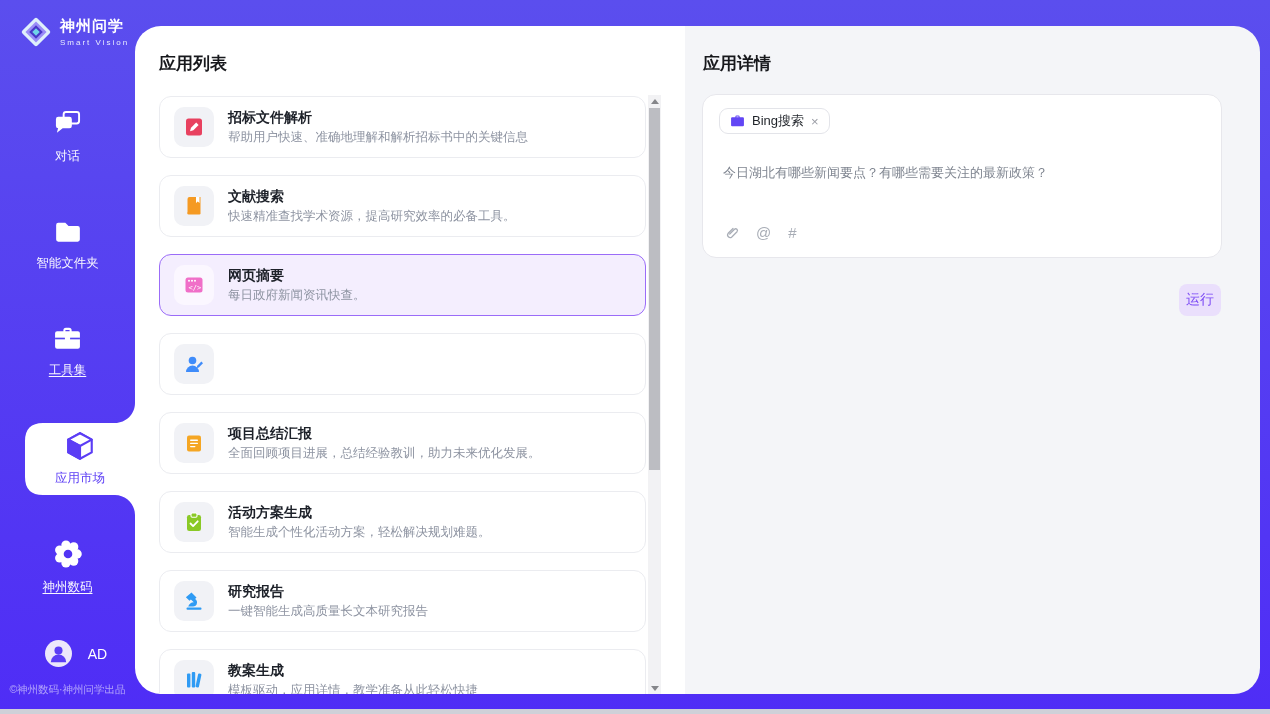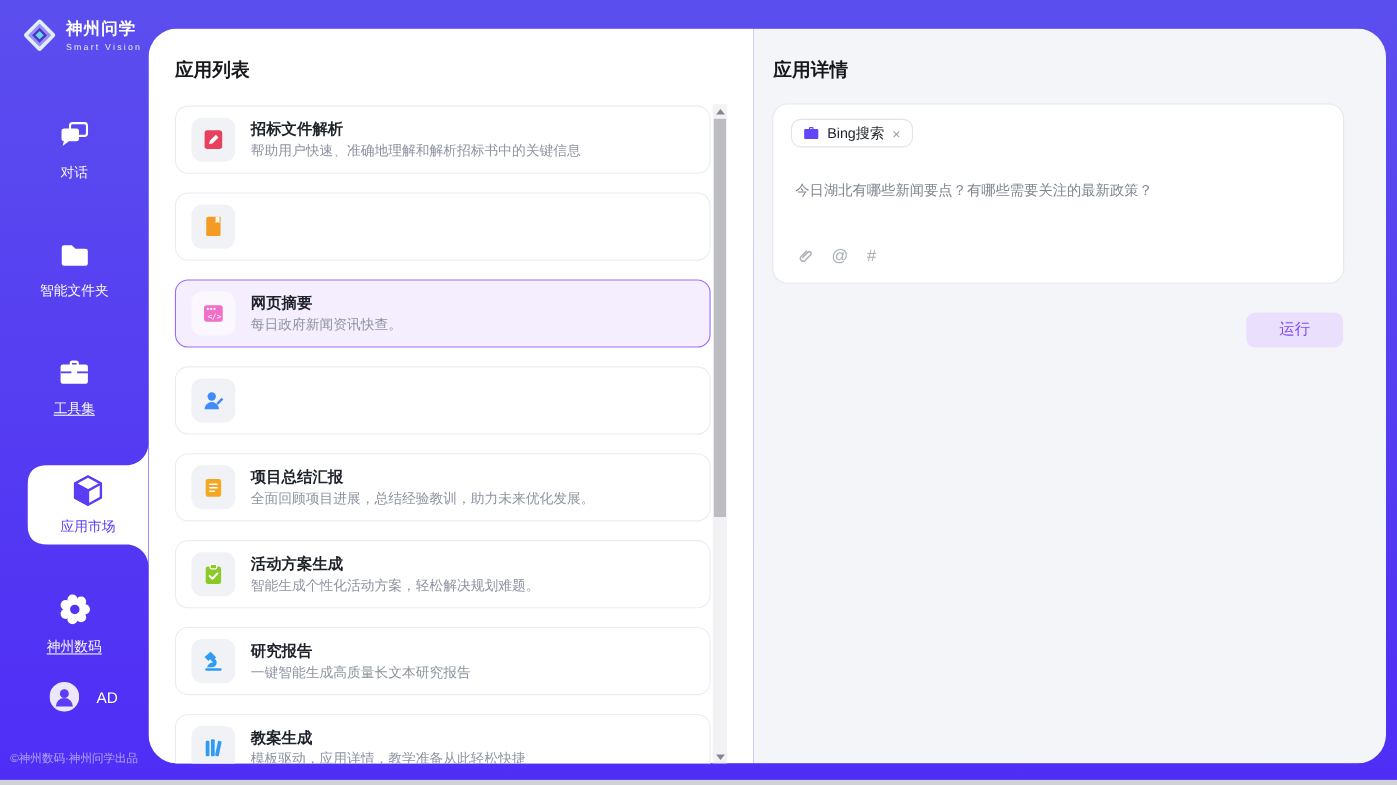--- a/index.html
+++ b/index.html
@@ -16,21 +16,21 @@
 
   .nav-item { position:absolute; left:0; width:135px; text-align:center; color:#fff; cursor:pointer; }
   .nav-item .nv-label { margin-top:7px; font-size:12.5px; color:rgba(255,255,255,.96); }
   .nav-item .nv-label.ul { text-decoration:underline; text-underline-offset:2px; }
   #nav-0 { top:110px; } #nav-1 { top:220px; } #nav-2 { top:326px; } #nav-4 { top:540px; }
 
   .active-tab-shape { position:absolute; left:25px; top:403px; width:110px; height:112px; }
   .active-tab-content { position:absolute; left:25px; top:430px; width:110px; text-align:center; cursor:pointer; }
   .active-tab-content .nv-label { margin-top:4px; font-size:12.5px; color:#5b3df5; }
 
-  .user-row { position:absolute; left:0; top:620px; width:152px; display:flex; align-items:center;
+  .user-row { position:absolute; left:0; top:640px; width:152px; display:flex; align-items:center;
     justify-content:center; gap:16px; cursor:pointer; }
   .user-row .u-name { color:#fff; font-size:14px; }
   .side-footer { position:absolute; left:0; top:683px; width:135px; text-align:center;
     font-size:10.5px; color:rgba(255,255,255,.55); }
 
   
   .main-panel { position:absolute; left:135px; top:26px; width:1125px; height:668px;
     border-radius:26px; overflow:hidden; display:flex; }
   .list-section { width:550px; background:#ffffff; position:relative; flex:none; }
   .detail-section { flex:1; background:#f4f5f8; position:relative; }
@@ -68,21 +68,21 @@
   .chip { position:absolute; left:16px; top:13px; display:inline-flex; align-items:center; gap:7px;
     border:1px solid #e3e4e9; border-radius:9px; padding:3px 10px; background:#fff; cursor:pointer; }
   .chip-label { font-size:13px; color:#1f2329; }
   .chip-close { font-size:13px; color:#9a9da5; cursor:pointer; line-height:1; }
   .prompt-text { position:absolute; left:20px; top:68px; right:20px; font-size:13px; color:#7f8590;
     line-height:19px; cursor:text; }
   .composer-icons { position:absolute; left:20px; bottom:16px; display:flex; align-items:center;
     gap:17px; color:#a8adb6; }
   .glyph-ic { font-size:15px; cursor:pointer; }
   .run-btn { position:absolute; right:39px; top:258px; background:#eadffc; color:#7c4af5;
-    font-size:14px; border:none; border-radius:8px; padding:7px 30px; cursor:pointer; }
+    font-size:14px; border:none; border-radius:8px; padding:7px 7px; cursor:pointer; }
 </style>
 </head>
 <body>
 
 <div id="app">
 
   <div class="logo">
     <svg width="32" height="34" viewBox="0 0 30 30">
       <g transform="rotate(45 15 15)">
         <rect x="5" y="5" width="20" height="20" rx="2" fill="#dff0fb"></rect>
@@ -189,20 +189,24 @@
         </div>
 
         <div class="app-card">
           <div class="tile">
             <svg width="22" height="22" viewBox="0 0 22 22">
               <path d="M4.5 4 a2 2 0 0 1 2 -2 h11 v15.5 h-11 a2 2 0 0 0 -2 2 z" fill="#f59a23"></path>
               <path d="M13 2 h3.5 v6 l-1.75 -1.4 L13 8 z" fill="#fff"></path>
               <rect x="4.5" y="16.8" width="13" height="2.7" rx="1.2" fill="#f59a23"></rect>
             </svg>
           </div>
+          <div class="card-text">
+            <div class="card-title">文献搜索</div>
+            <div class="card-desc">快速精准查找学术资源，提高研究效率的必备工具。</div>
+          </div>
         </div>
 
         <div class="app-card selected">
           <div class="tile">
             <svg width="22" height="22" viewBox="0 0 22 22">
               <rect x="2.5" y="3.5" width="17" height="15" rx="2.5" fill="#f06fc8"></rect>
               <circle cx="6" cy="6.8" r="1" fill="#fff"></circle>
                 <circle cx="9" cy="6.8" r="1" fill="#fff"></circle>
                 <circle cx="12" cy="6.8" r="1" fill="#fff"></circle>
               <text x="5.6" y="16.2" font-size="7" fill="#fff" font-family="'DejaVu Sans Mono',monospace">&lt;/&gt;</text>

